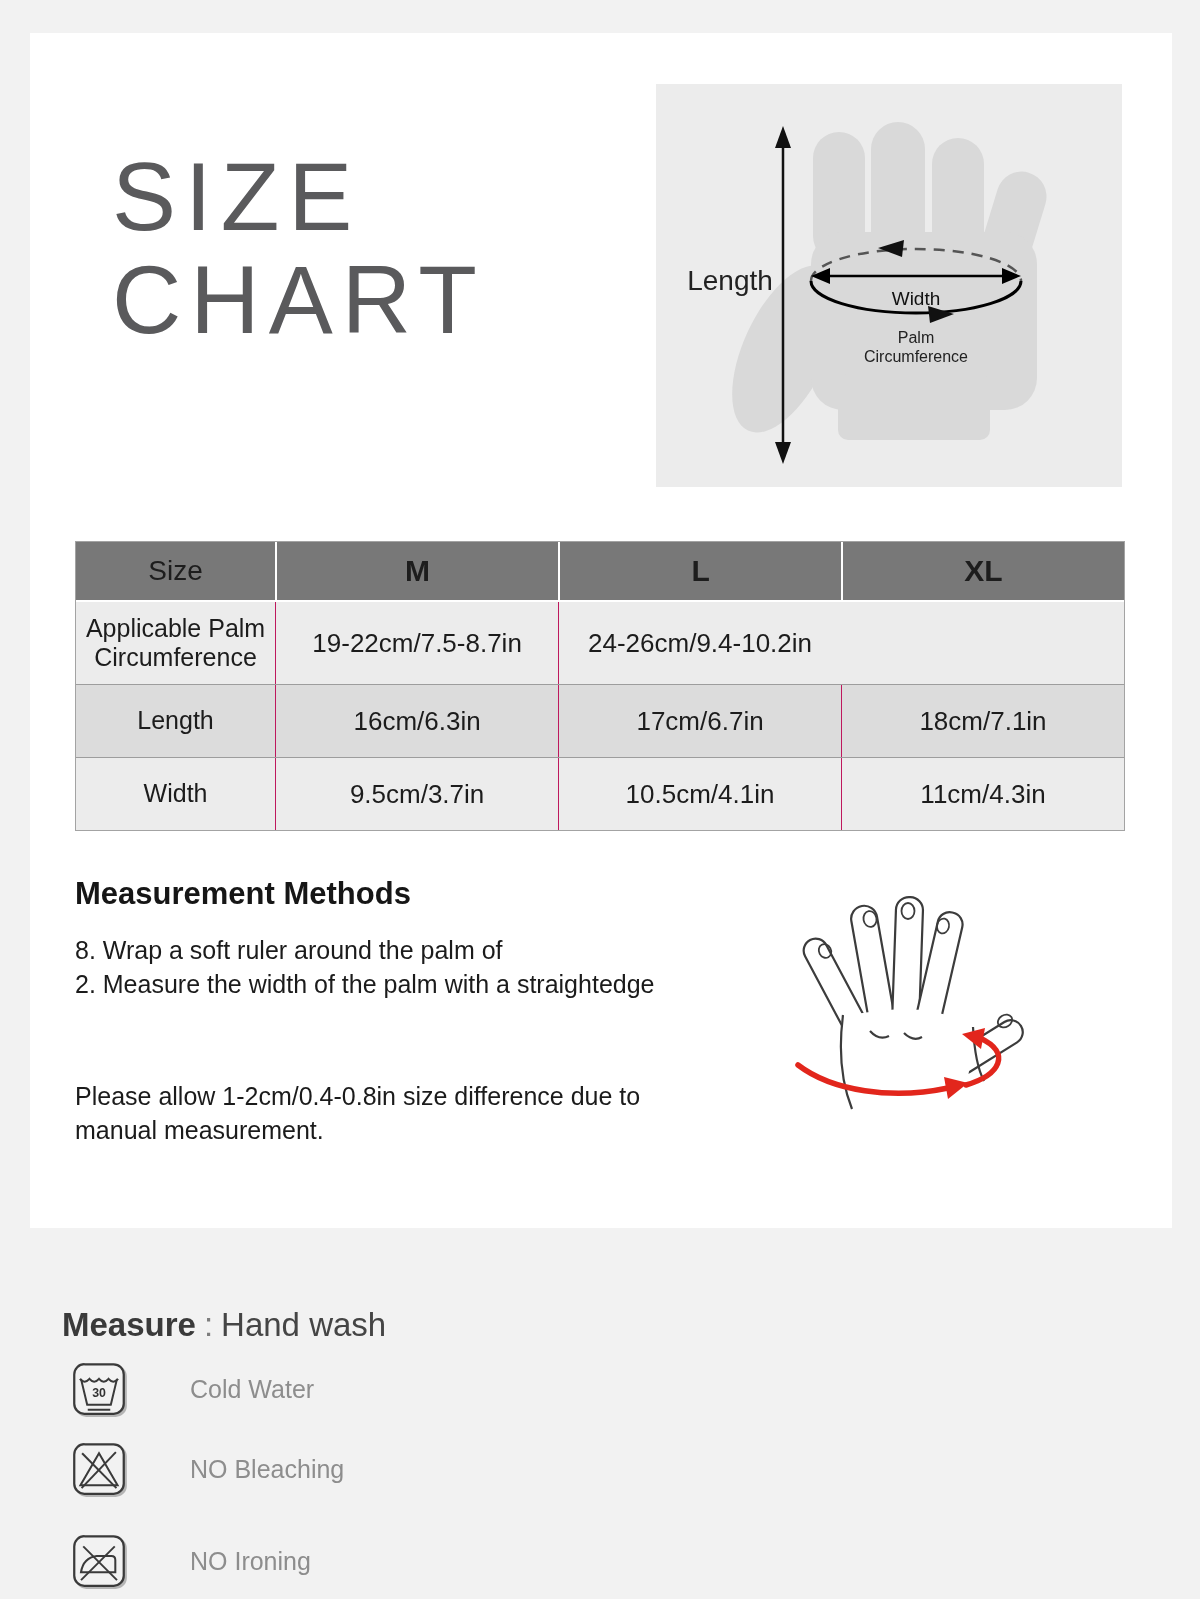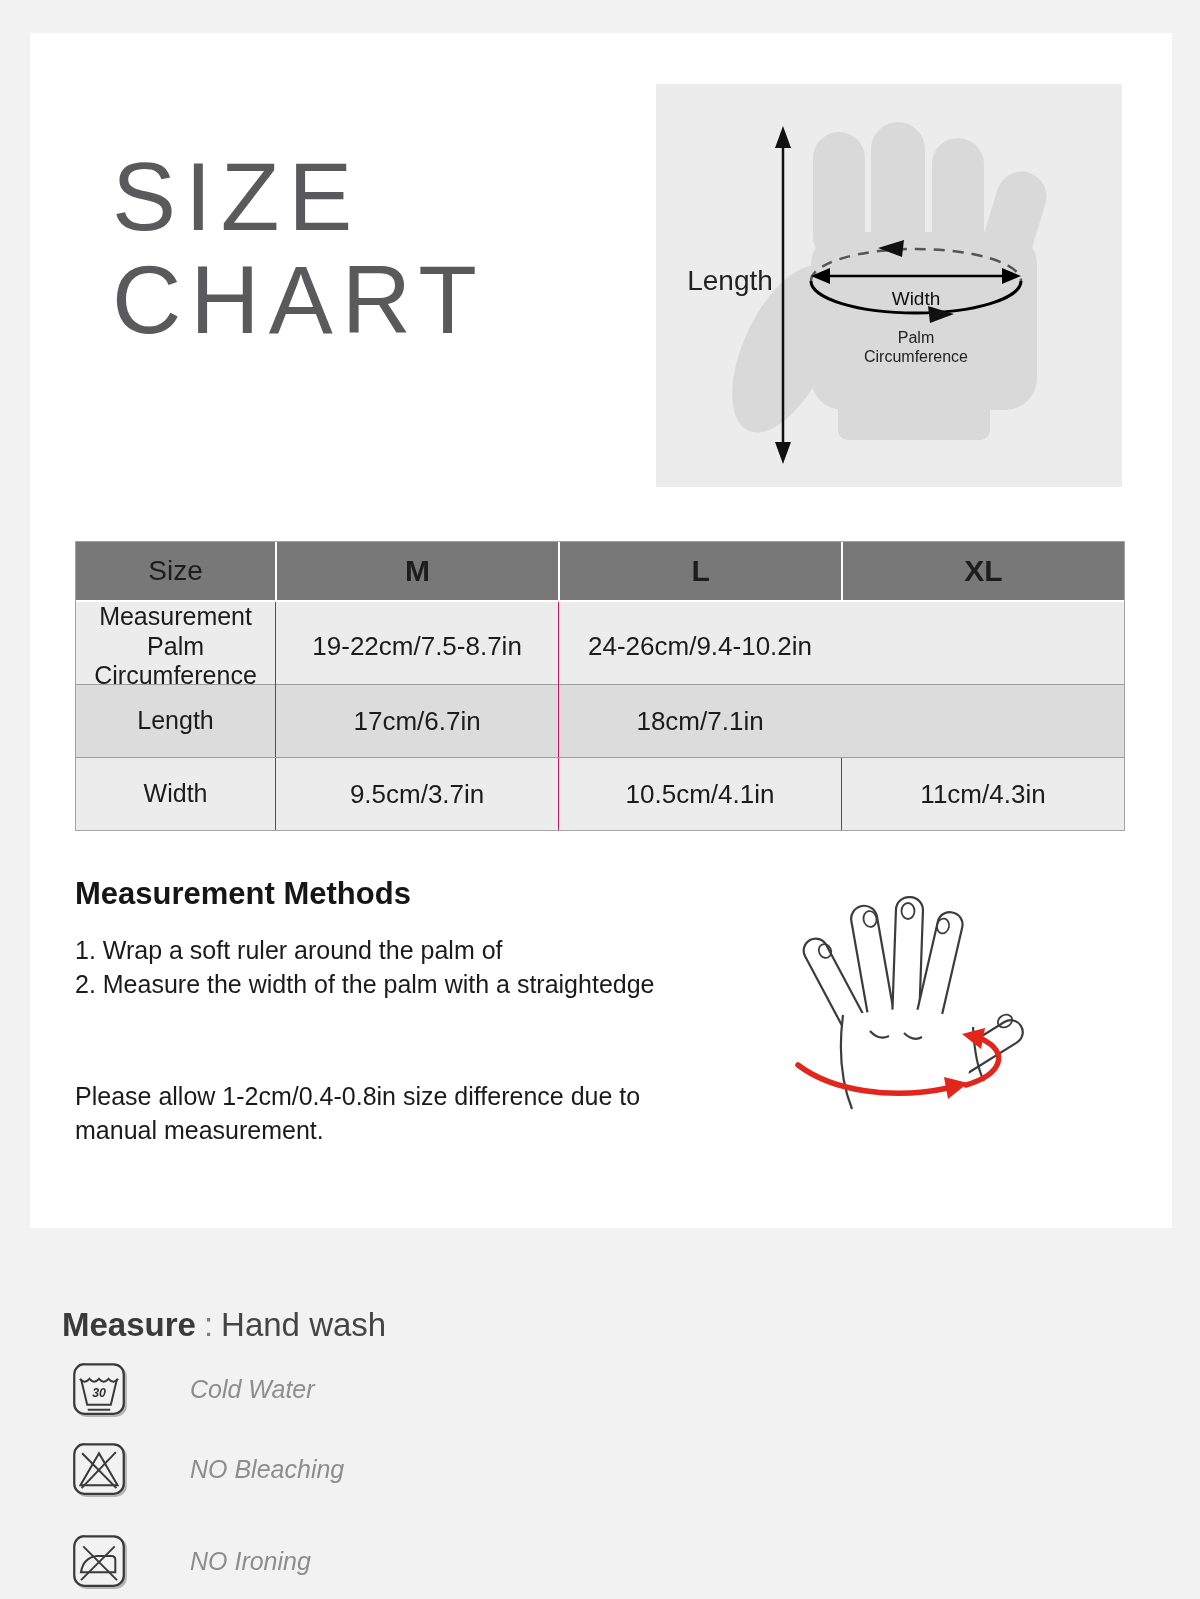--- a/index.html
+++ b/index.html
@@ -35,21 +35,21 @@
   
   .mm-heading{position:absolute;left:45px;top:843px;font-size:31px;font-weight:bold;color:#161616;}
   .mm-steps{position:absolute;left:45px;top:900px;font-size:25px;color:#1b1b1b;line-height:34px;}
   .mm-note{position:absolute;left:45px;top:1046px;font-size:25px;color:#1b1b1b;line-height:34px;}
   .hand-fig{position:absolute;left:742px;top:846px;width:262px;height:234px;}
 
   
   .wash-heading{position:absolute;left:62px;top:1306px;font-size:33px;color:#454545;}
   .wash-heading .w-bold{font-weight:bold;color:#3a3a3a;}
   .wash-heading .w-sep{color:#7d7d7d;padding:0 8px;}
-  .wash-item{position:absolute;left:72px;display:flex;align-items:center;font-style:italic;}
+  .wash-item{position:absolute;left:72px;display:flex;align-items:center;}
   .wash-item .icon-box{width:54px;height:54px;border-radius:10px;
     filter:drop-shadow(2px 2.5px 0 rgba(0,0,0,0.25));}
   .wash-item .wash-label{margin-left:64px;font-size:25px;color:#8d8d8d;}
   .wi-0{top:1362px;} .wi-1{top:1442px;} .wi-2{top:1534px;}
 </style>
 </head>
 <body>
 
 <div id="page">
   <div class="card">
@@ -98,40 +98,41 @@
     </div>
 
     <div class="size-table">
       <div class="thead">
         <div class="th">Size</div>
         <div class="th bold">M</div>
         <div class="th bold">L</div>
         <div class="th bold">XL</div>
       </div>
       <div class="trow h82 row-light">
-        <div class="td rowlabel">Measurement Palm Circumference</div>
+        <div class="td rowlabel">Applicable Palm Circumference</div>
         <div class="td">19-22cm/7.5-8.7in</div>
         <div class="td">24-26cm/9.4-10.2in</div>
       </div>
       <div class="trow h72 row-dark">
         <div class="td rowlabel">Length</div>
+        <div class="td">16cm/6.3in</div>
         <div class="td">17cm/6.7in</div>
         <div class="td">18cm/7.1in</div>
       </div>
       <div class="trow h72 row-light">
         <div class="td rowlabel">Width</div>
         <div class="td">9.5cm/3.7in</div>
         <div class="td">10.5cm/4.1in</div>
         <div class="td">11cm/4.3in</div>
       </div>
     </div>
 
     <div class="mm-heading">Measurement Methods</div>
     <div class="mm-steps">
-      <div>1. Wrap a soft ruler around the palm of</div>
+      <div>8. Wrap a soft ruler around the palm of</div>
       <div>2. Measure the width of the palm with a straightedge</div>
     </div>
     <div class="mm-note">
       <div>Please allow 1-2cm/0.4-0.8in size difference due to</div>
       <div>manual measurement.</div>
     </div>
 
     <div class="hand-fig">
       <svg width="262" height="234" viewBox="0 0 262 234">
         <g fill="#ffffff" stroke="#3c3c3c" stroke-width="2.2">

